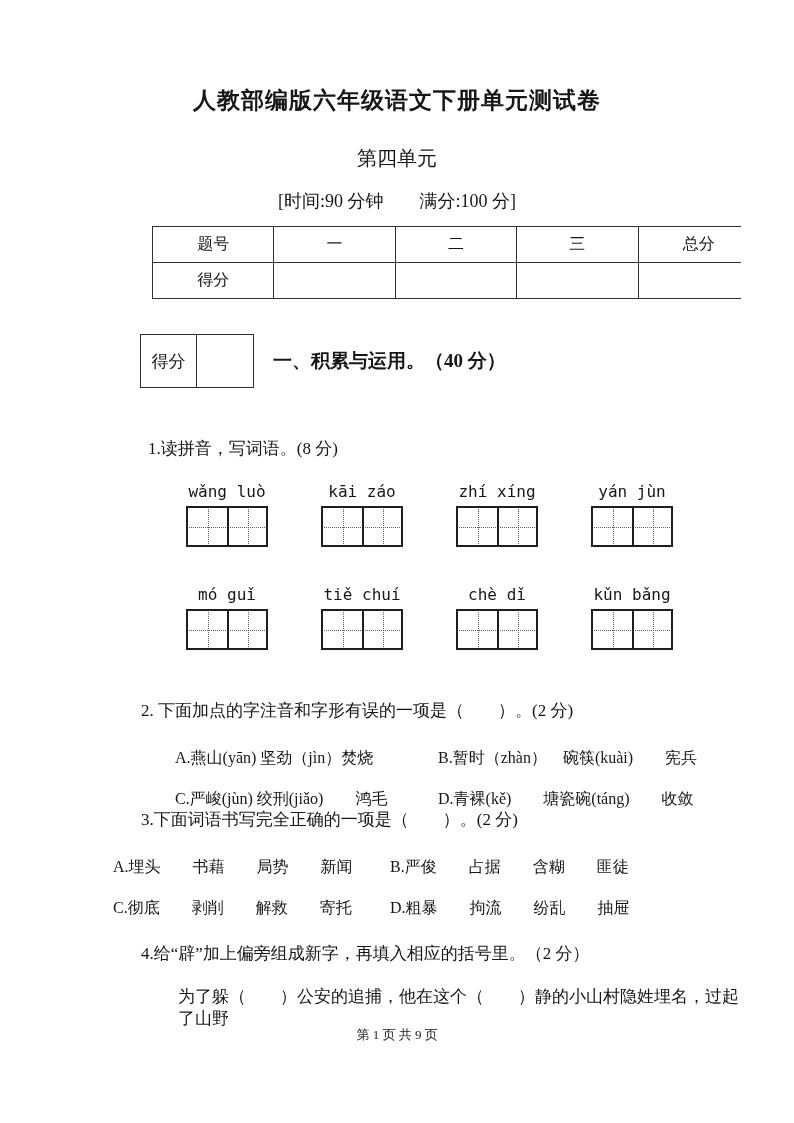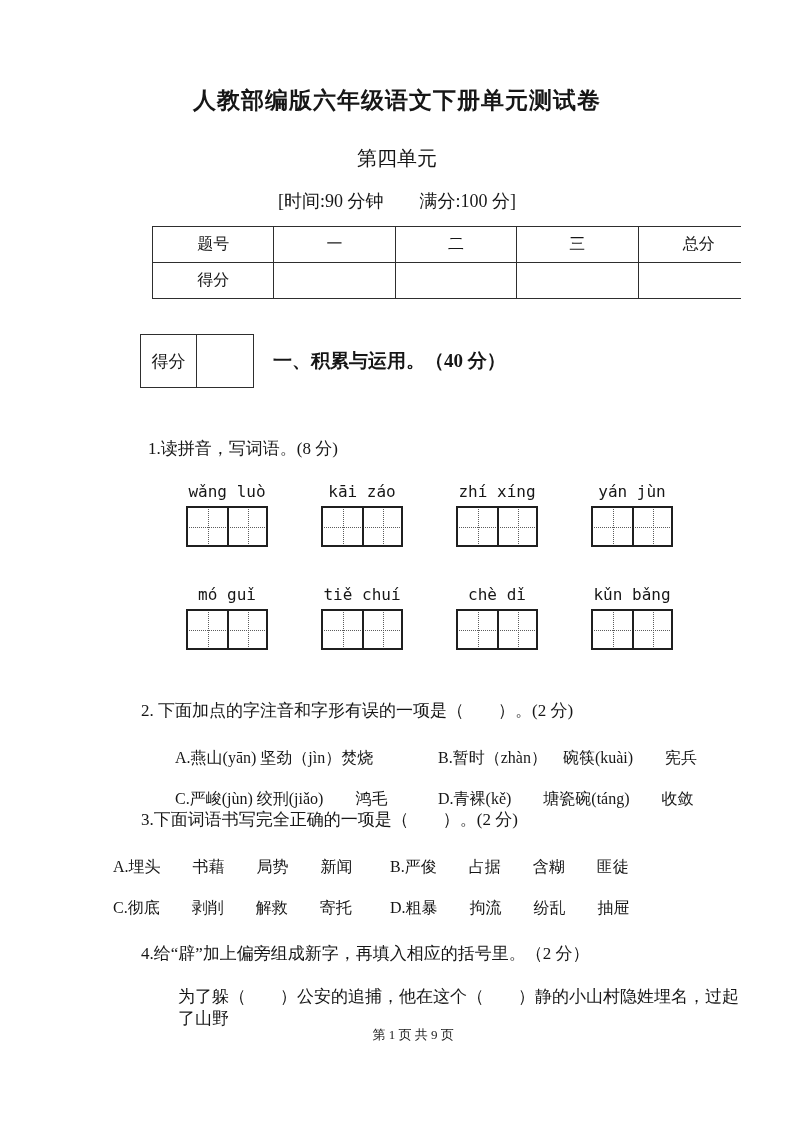--- a/index.html
+++ b/index.html
@@ -138,21 +138,21 @@
   .q3-prompt { }
   .q4-prompt { margin-top: 25px; }
   .q4-sentence {
     margin: 21px 0 0 125px;
     font-size: 17px;
     line-height: 22px;
   }
   .footer {
     position: absolute;
     top: 1026px;
-    left: 16px;
+    left: 0;
     width: 100%;
     text-align: center;
     font-size: 13px;
     color: #1c1c1c;
   }
 </style>
 </head>
 <body>
 
 <div class="page">

